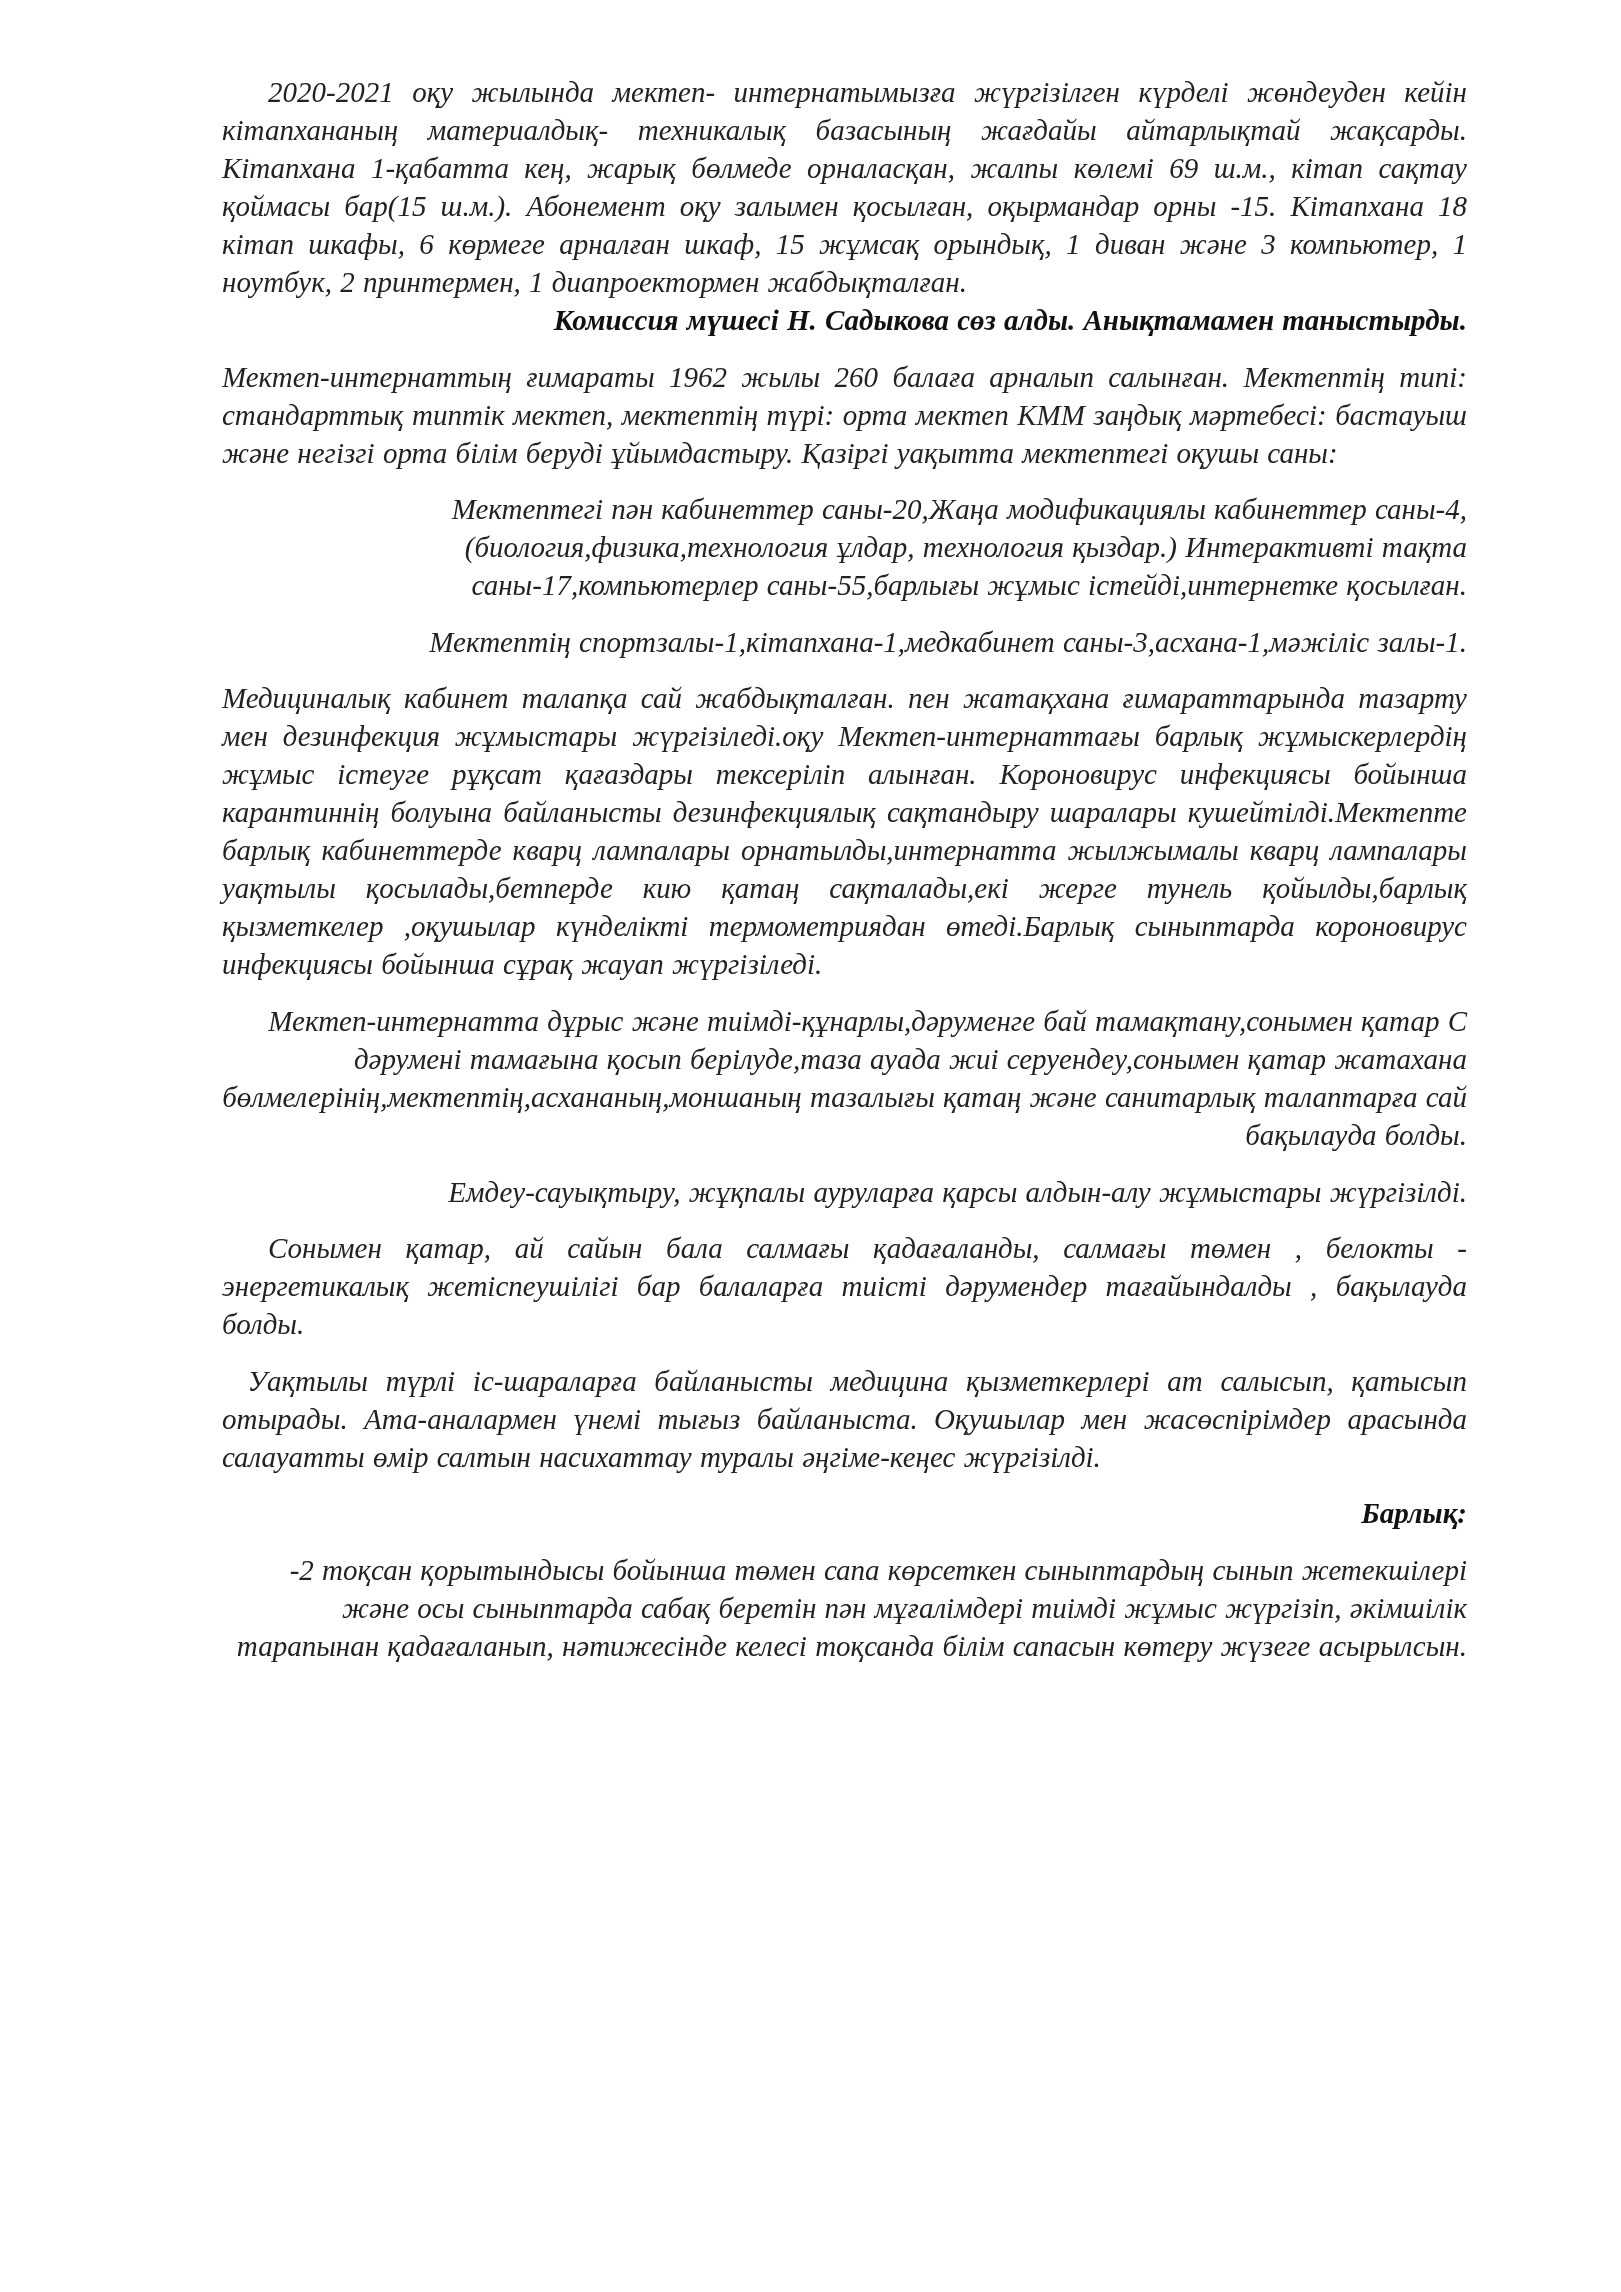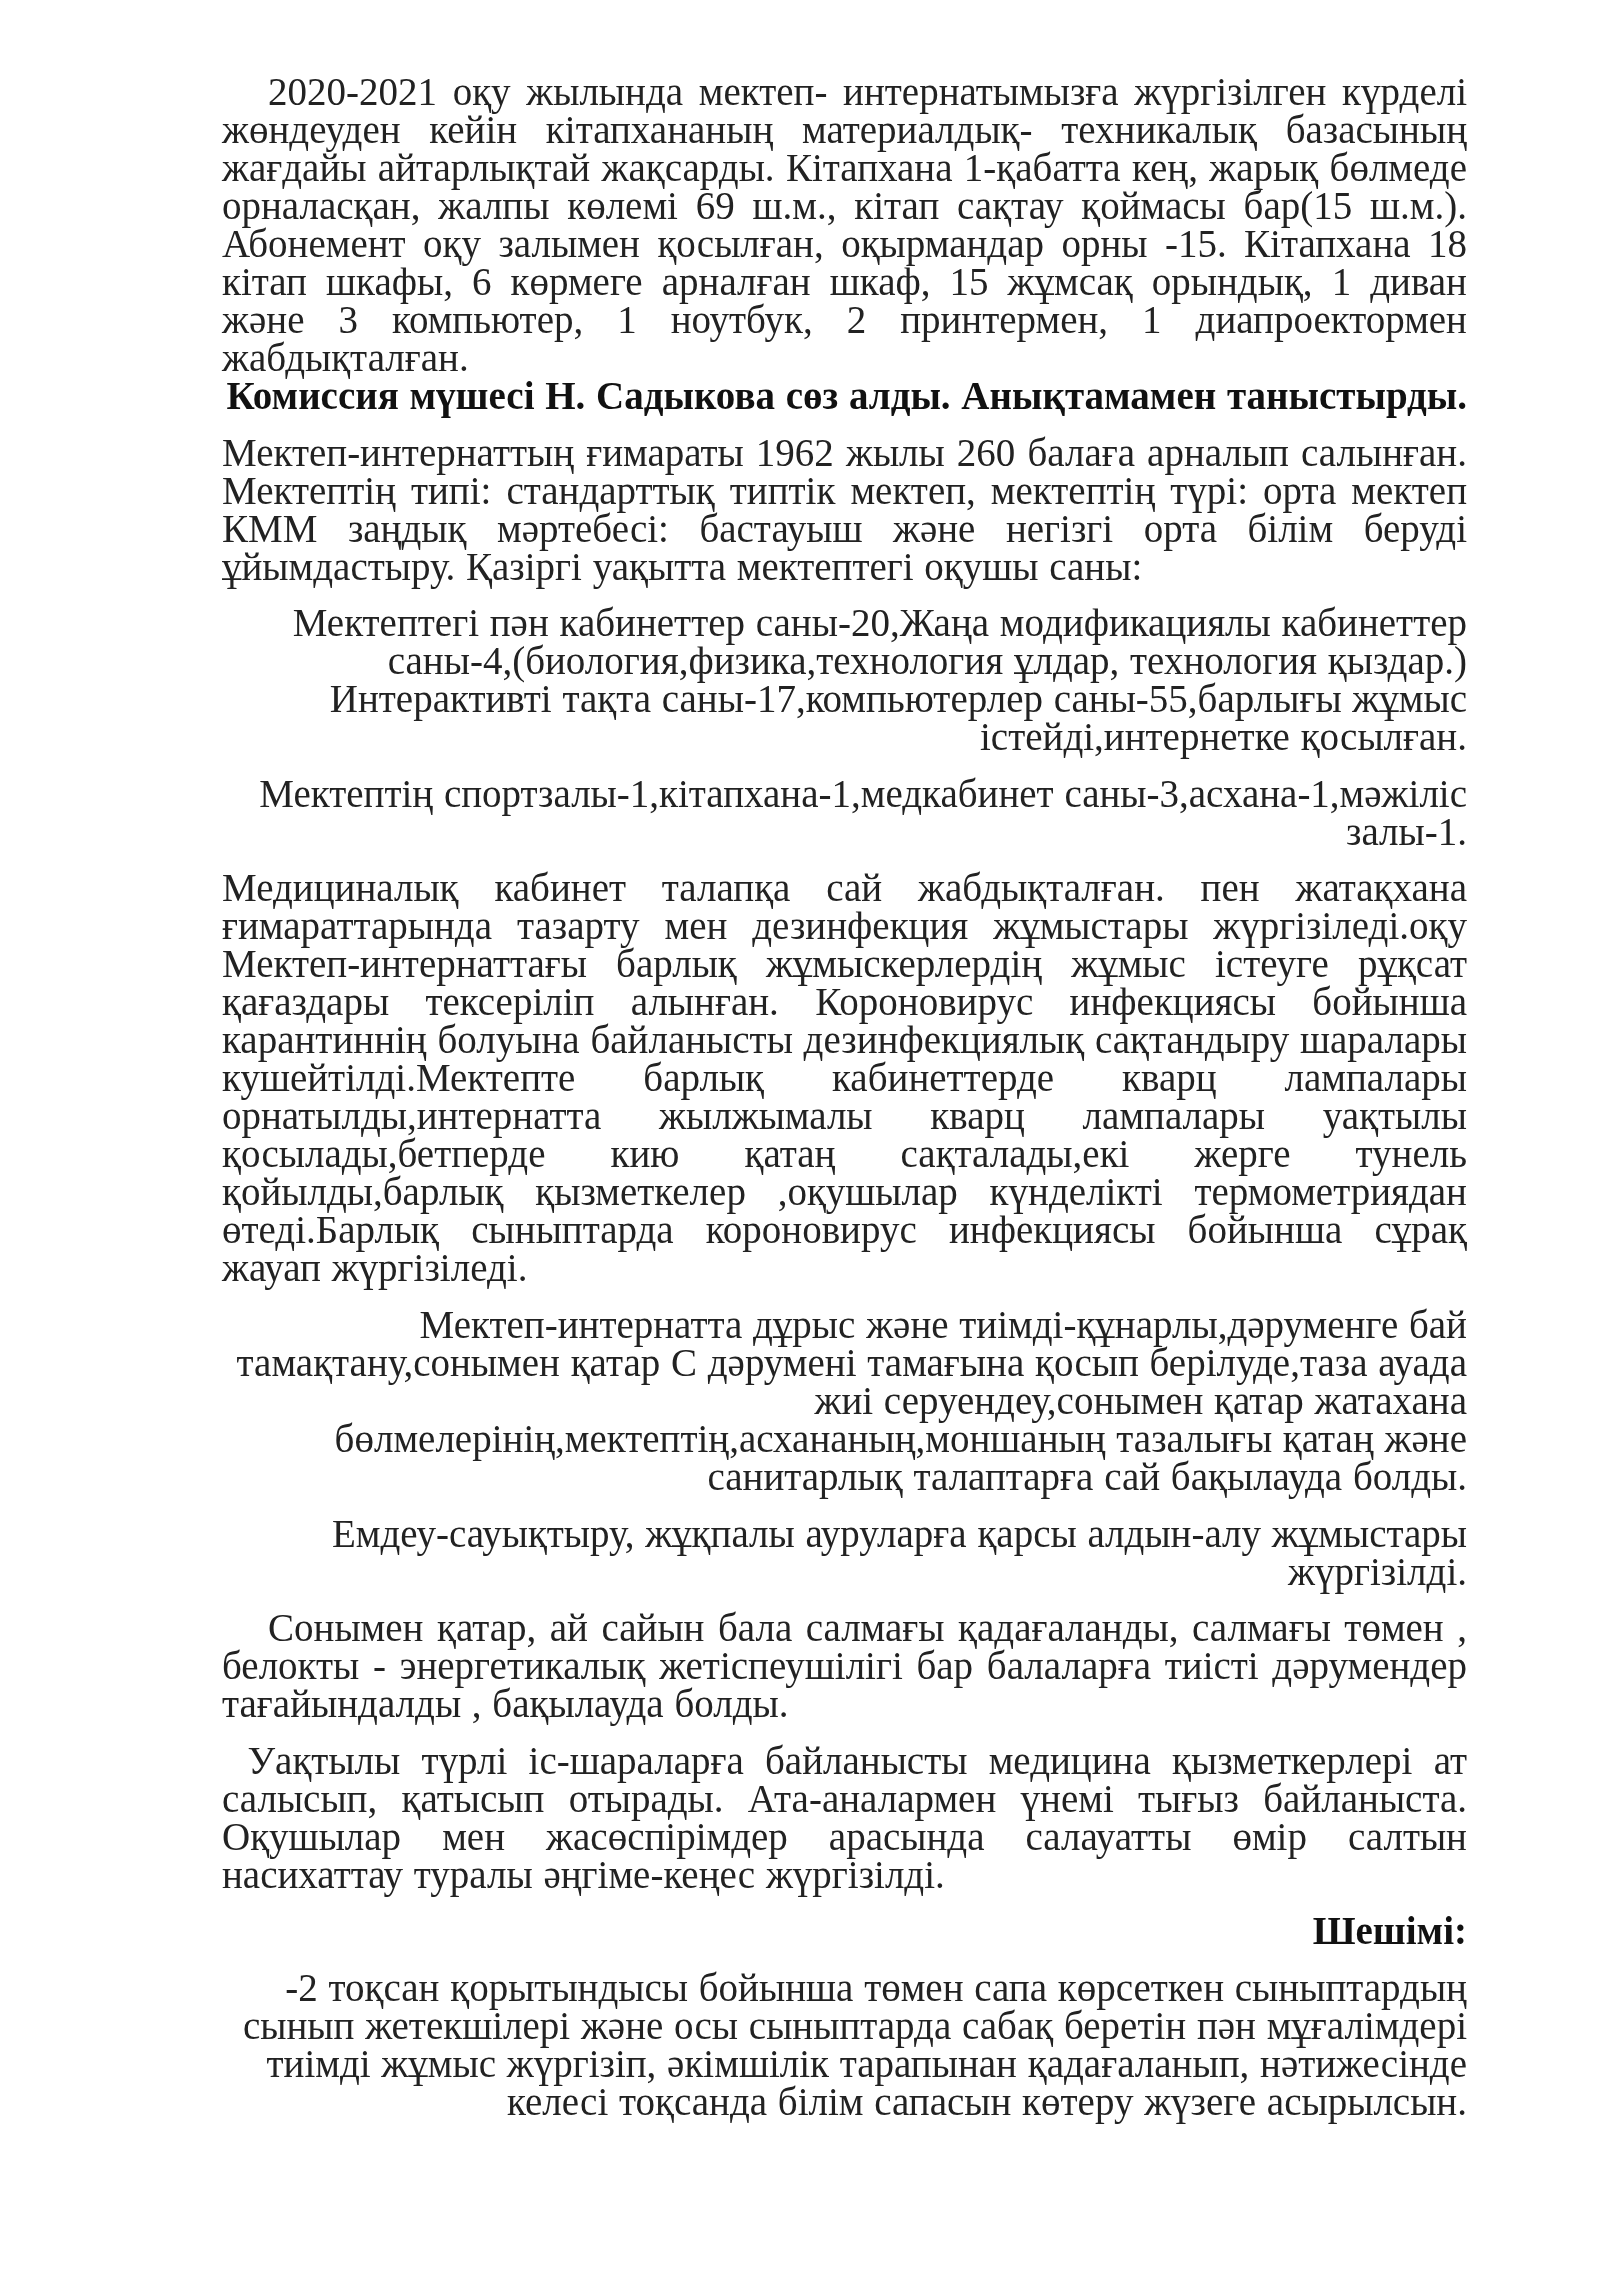--- a/index.html
+++ b/index.html
@@ -15,26 +15,27 @@
   }
   .page {
     position: relative;
     width: 1621px;
     height: 2293px;
     background: var(--page-background);
     padding: 73px 154px 0 222px;
     overflow: hidden;
   }
   .doc p {
-    font-size: 39px;
+    font-size: 29px;
     line-height: 38px;
     color: var(--ink);
     text-align: justify;
     margin: 0 0 18.6px 0;
     word-spacing: 1px;
+    font-style: italic;
   }
   .doc p.tight { margin-bottom: 0; }
   .doc p.left { text-align: right; }
   .doc p.indent { text-indent: 46px; }
   .doc p.indent-sm { text-indent: 25.5px; }
   .doc p.bold {
     font-weight: 700;
     color: var(--ink-bold);
     text-align: right;
   }
@@ -60,19 +61,19 @@
 
     <p class="left">Мектеп-интернатта дұрыс және тиімді-құнарлы,дәруменге бай тамақтану,сонымен қатар С дәрумені тамағына қосып берілуде,таза ауада жиі серуендеу,сонымен қатар жатахана бөлмелерінің,мектептің,асхананың,моншаның тазалығы қатаң және санитарлық талаптарға сай бақылауда болды.</p>
 
     <p class="left">Емдеу-сауықтыру, жұқпалы ауруларға қарсы алдын-алу  жұмыстары  жүргізілді.</p>
 
     <p class="indent">Сонымен қатар, ай сайын бала салмағы қадағаланды, салмағы төмен , белокты - энергетикалық жетіспеушілігі бар балаларға тиісті дәрумендер тағайындалды , бақылауда болды.</p>
 
 
     <p class="indent-sm">Уақтылы түрлі іс-шараларға байланысты медицина қызметкерлері ат салысып, қатысып отырады. Ата-аналармен үнемі тығыз байланыста.       Оқушылар мен жасөспірімдер арасында салауатты өмір салтын насихаттау туралы әңгіме-кеңес жүргізілді.</p>
 
-    <p class="bold">Шешімі:</p>
+    <p class="bold">Барлық:</p>
 
     <p class="left">-2  тоқсан  қорытындысы бойынша төмен сапа көрсеткен сыныптардың сынып жетекшілері және осы сыныптарда  сабақ беретін   пән мұғалімдері  тиімді жұмыс жүргізіп,  әкімшілік тарапынан қадағаланып, нәтижесінде  келесі  тоқсанда  білім сапасын көтеру   жүзеге асырылсын.</p>
 
   </div>
 </div>
 
 
 </body></html>

